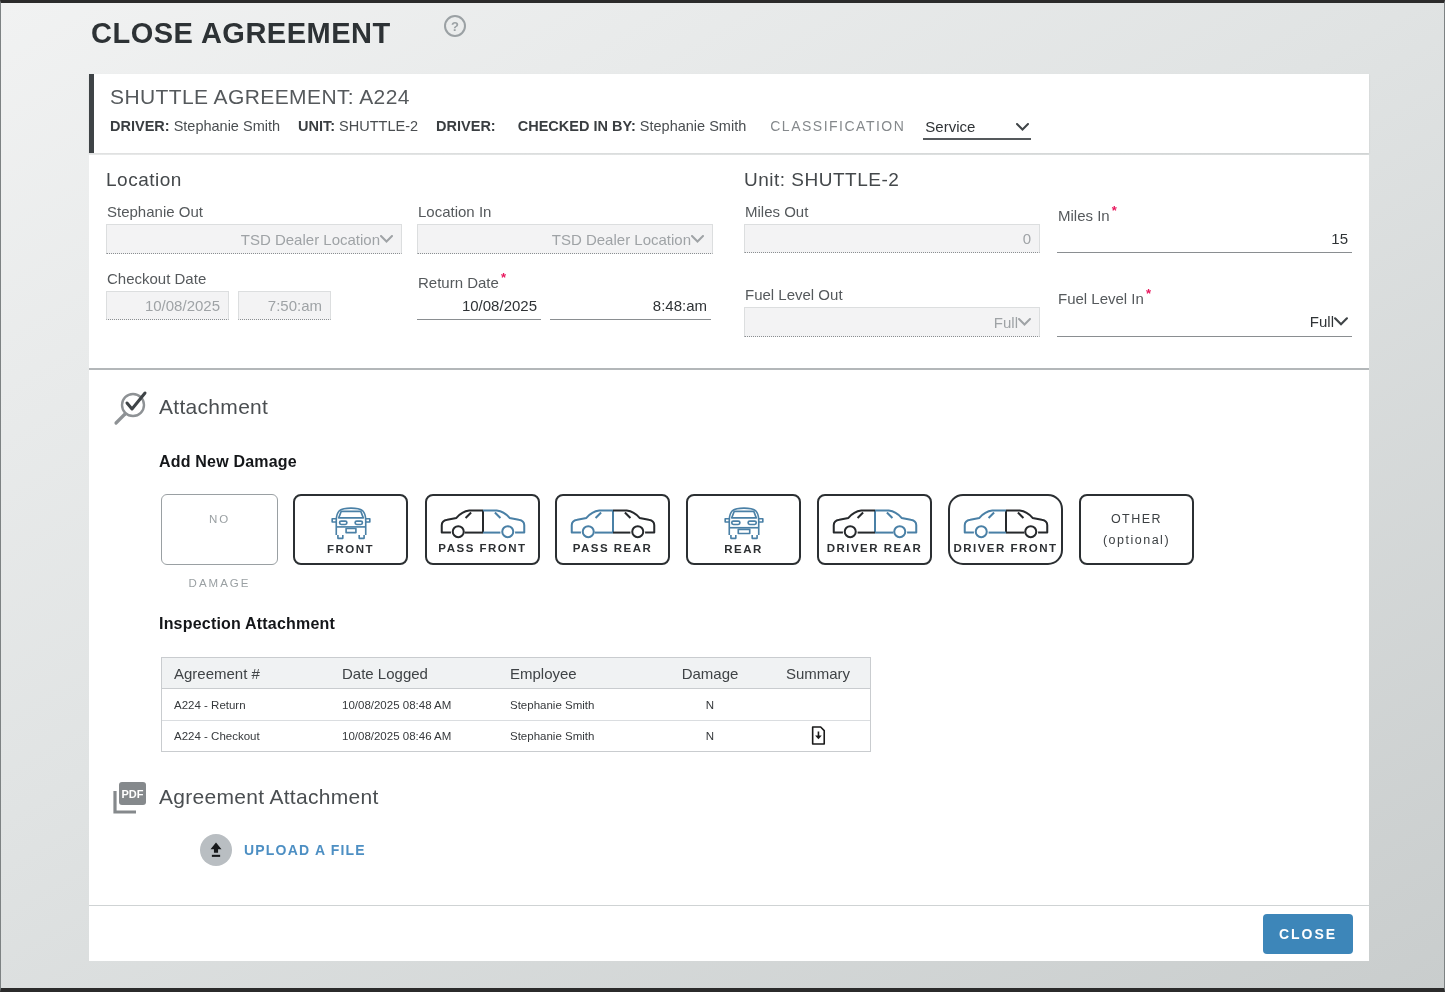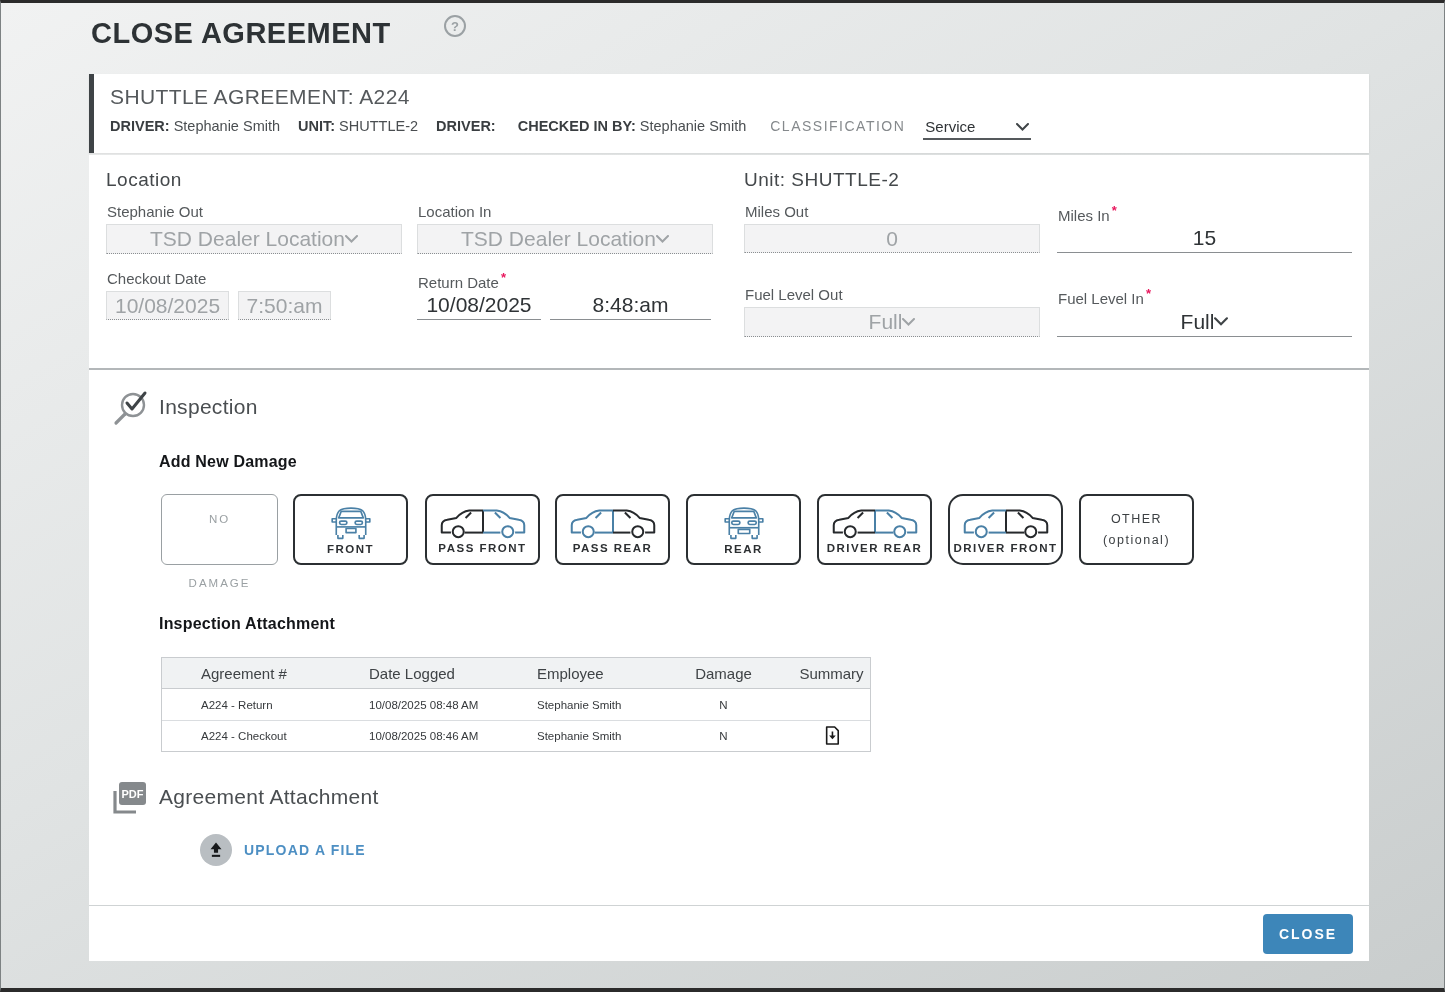--- a/index.html
+++ b/index.html
@@ -24,21 +24,21 @@
   .meta-value { color:#4a4e51; margin-left:4px; }
   .class-label { color:#85898c; letter-spacing:1.5px; font-size:14px; margin-left:6px; }
   .class-select { display:flex; align-items:center; justify-content:space-between; width:108px;
                   border-bottom:2px solid #55595c; padding:0 2px 3px 2px; color:#2f3336; font-size:15px; cursor:pointer; }
 
   
   .main-card { left:88px; top:152px; width:1280px; height:750px; background:#fff; }
   .sec-head { font-size:19px; color:#44484b; letter-spacing:.5px; }
   .f-label { font-size:15px; color:#55595c; }
   .req::after { content:"*"; color:#e8175d; font-size:13px; font-weight:700; vertical-align:super; margin-left:2px; }
-  .field { display:flex; align-items:center; justify-content:center; font-size:21px; }
+  .field { display:flex; align-items:center; justify-content:flex-end; font-size:15px; }
   .field.disabled { background:#f3f3f4; border:1px solid #dcdedf; border-bottom:1px dotted #8a8e91;
                     color:#9fa3a6; padding:0 8px; }
   .field.active { background:#fff; border-bottom:1px solid #8a8e91; color:#2f3336; padding:0 4px; }
   .sep { background:#b3b7b9; height:2px; }
 
   
   .subhead { font-size:16px; font-weight:700; color:#141619; letter-spacing:.2px; }
   .big-head { font-size:21px; color:#4a4e51; letter-spacing:.3px; }
   .dmg { position:absolute; top:339px; width:115px; height:71px; background:#fff; border:2px solid #2b2f32;
          border-radius:8px; display:flex; flex-direction:column; align-items:center; justify-content:center; gap:3px; cursor:pointer; }
@@ -46,21 +46,21 @@
   .dmg.muted { border:1px solid #9aa0a3; border-radius:6px; }
   .dmg.muted .cap { color:#9aa0a3; letter-spacing:2px; font-weight:400; line-height:1.5;margin-top:44px; }
   .dmg.other .cap { color:#3c4043; font-size:12.5px; font-weight:500; letter-spacing:1.5px; line-height:1.45; }
 
   
   .tbl { left:72px; top:502px; width:710px; border:1px solid #c9cccf; }
   .tbl-head, .tbl-row { display:grid; grid-template-columns:168px 168px 158px 108px 108px; height:31px; align-items:center; }
   .tbl-head { background:#f0f2f3; border-bottom:1px solid #c9cccf; font-size:15px; color:#3f4346; }
   .tbl-row  { background:#fff; font-size:11.5px; color:#36393c; }
   .tbl-row + .tbl-row { border-top:1px solid #dadde0; }
-  .cell { padding-left:12px;margin-left:27px; }
+  .cell { padding-left:12px; }
   .cell.center { text-align:center; padding-left:0; }
 
   
   .upload-circle { width:32px; height:32px; border-radius:50%; background:#b9bec2; display:flex; align-items:center; justify-content:center; cursor:pointer; }
   .upload-link { font-size:14px; font-weight:600; color:#4d8fc3; letter-spacing:1.2px; cursor:pointer; }
 
   
   .footer { left:88px; top:902px; width:1280px; height:56px; background:#fff; border-top:1px solid #cfd3d4;
             display:flex; align-items:center; justify-content:flex-end; padding-right:16px;padding-left:44px; }
   .close-btn { width:90px; height:40px; background:#3d86b9; border:none; border-radius:4px; color:#fff;
@@ -163,21 +163,21 @@
         </svg>
     </div>
 
     <div class="abs sep" style="left:0; top:213px; width:1280px;"></div>
 
     <svg class="abs" style="left:22px; top:234px;" width="40" height="40" viewBox="0 0 40 40">
       <circle cx="22" cy="16" r="11" fill="none" stroke="#8e9295" stroke-width="2.4"></circle>
       <line x1="14" y1="25" x2="5" y2="34" stroke="#8e9295" stroke-width="3.2" stroke-linecap="round"></line>
       <path d="M16,14 L21,20 L34,4" fill="none" stroke="#3f4447" stroke-width="3" stroke-linecap="round" stroke-linejoin="round"></path>
     </svg>
-    <div class="abs big-head" style="left:70px; top:240px;">Inspection</div>
+    <div class="abs big-head" style="left:70px; top:240px;">Attachment</div>
     <div class="abs subhead" style="left:70px; top:298px;">Add New Damage</div>
 
     <button class="dmg muted" style="left:72px; width:117px;">
       <span class="cap">NO</span>
       <span class="cap">DAMAGE</span>
     </button>
 
     <button class="dmg" style="left:204px;">
       <svg width="46" height="36" viewBox="0 0 52 44">
         <g fill="none" stroke="#4a80a6" stroke-width="2" stroke-linejoin="round">

